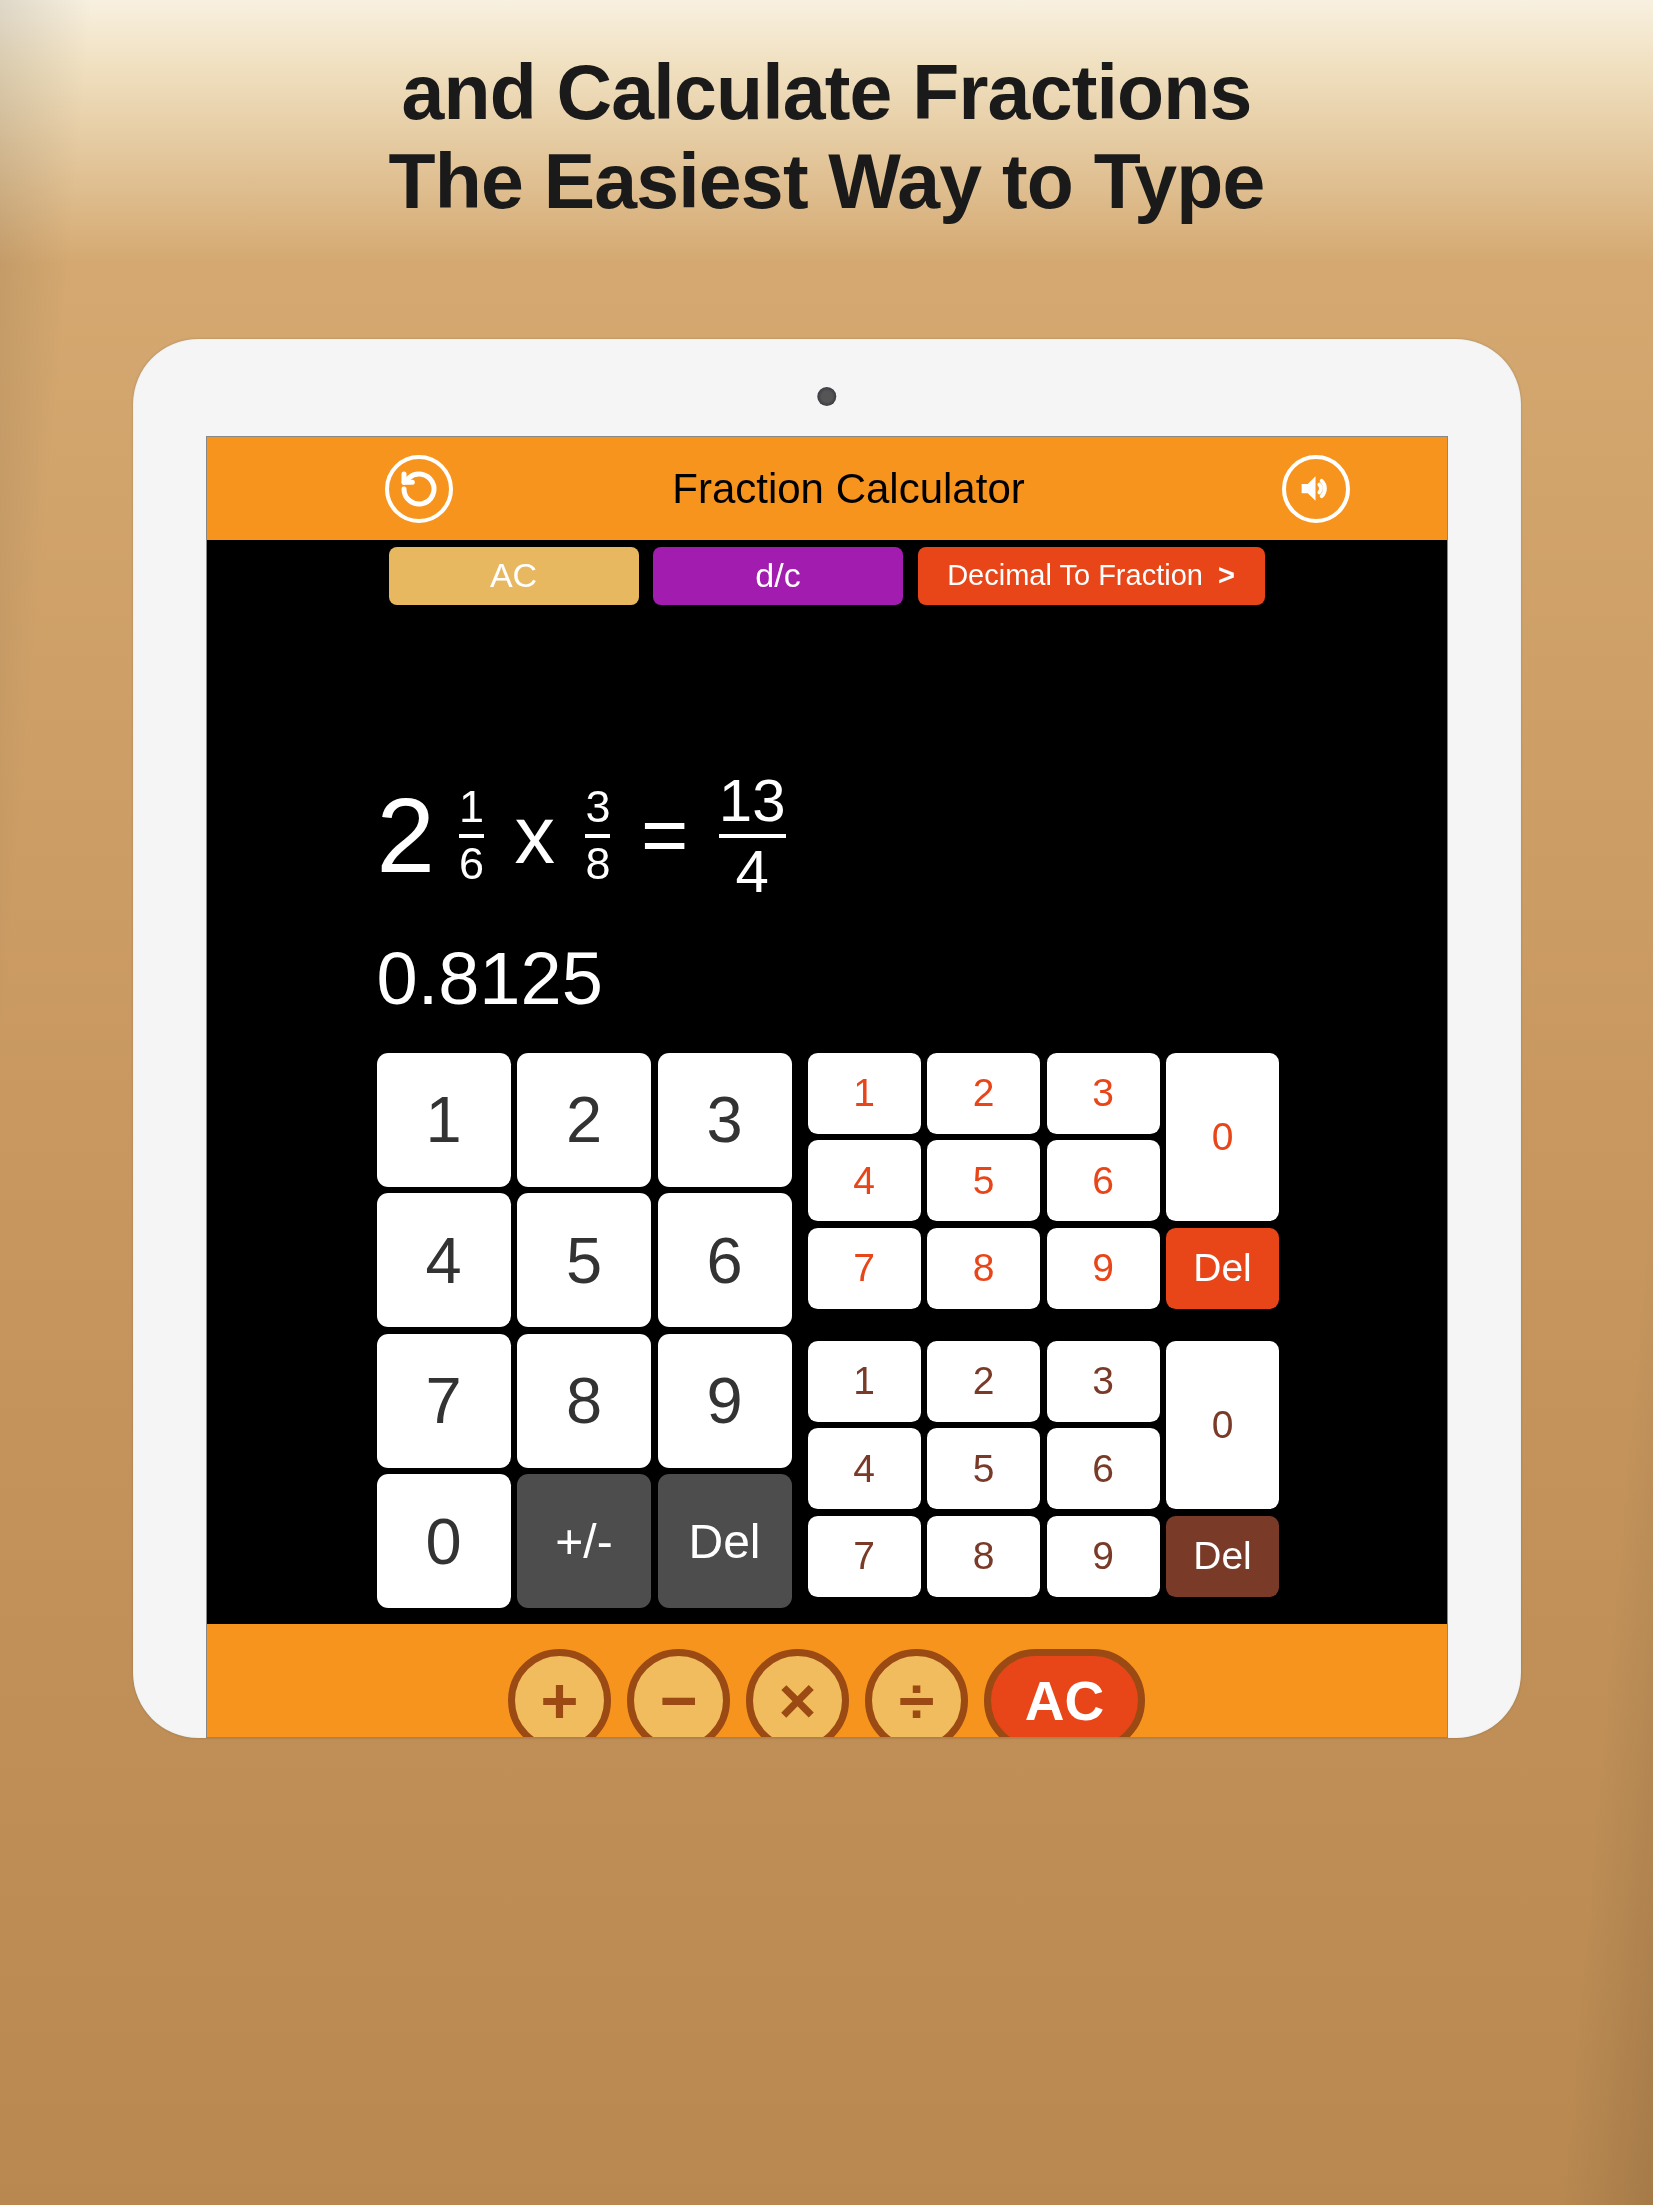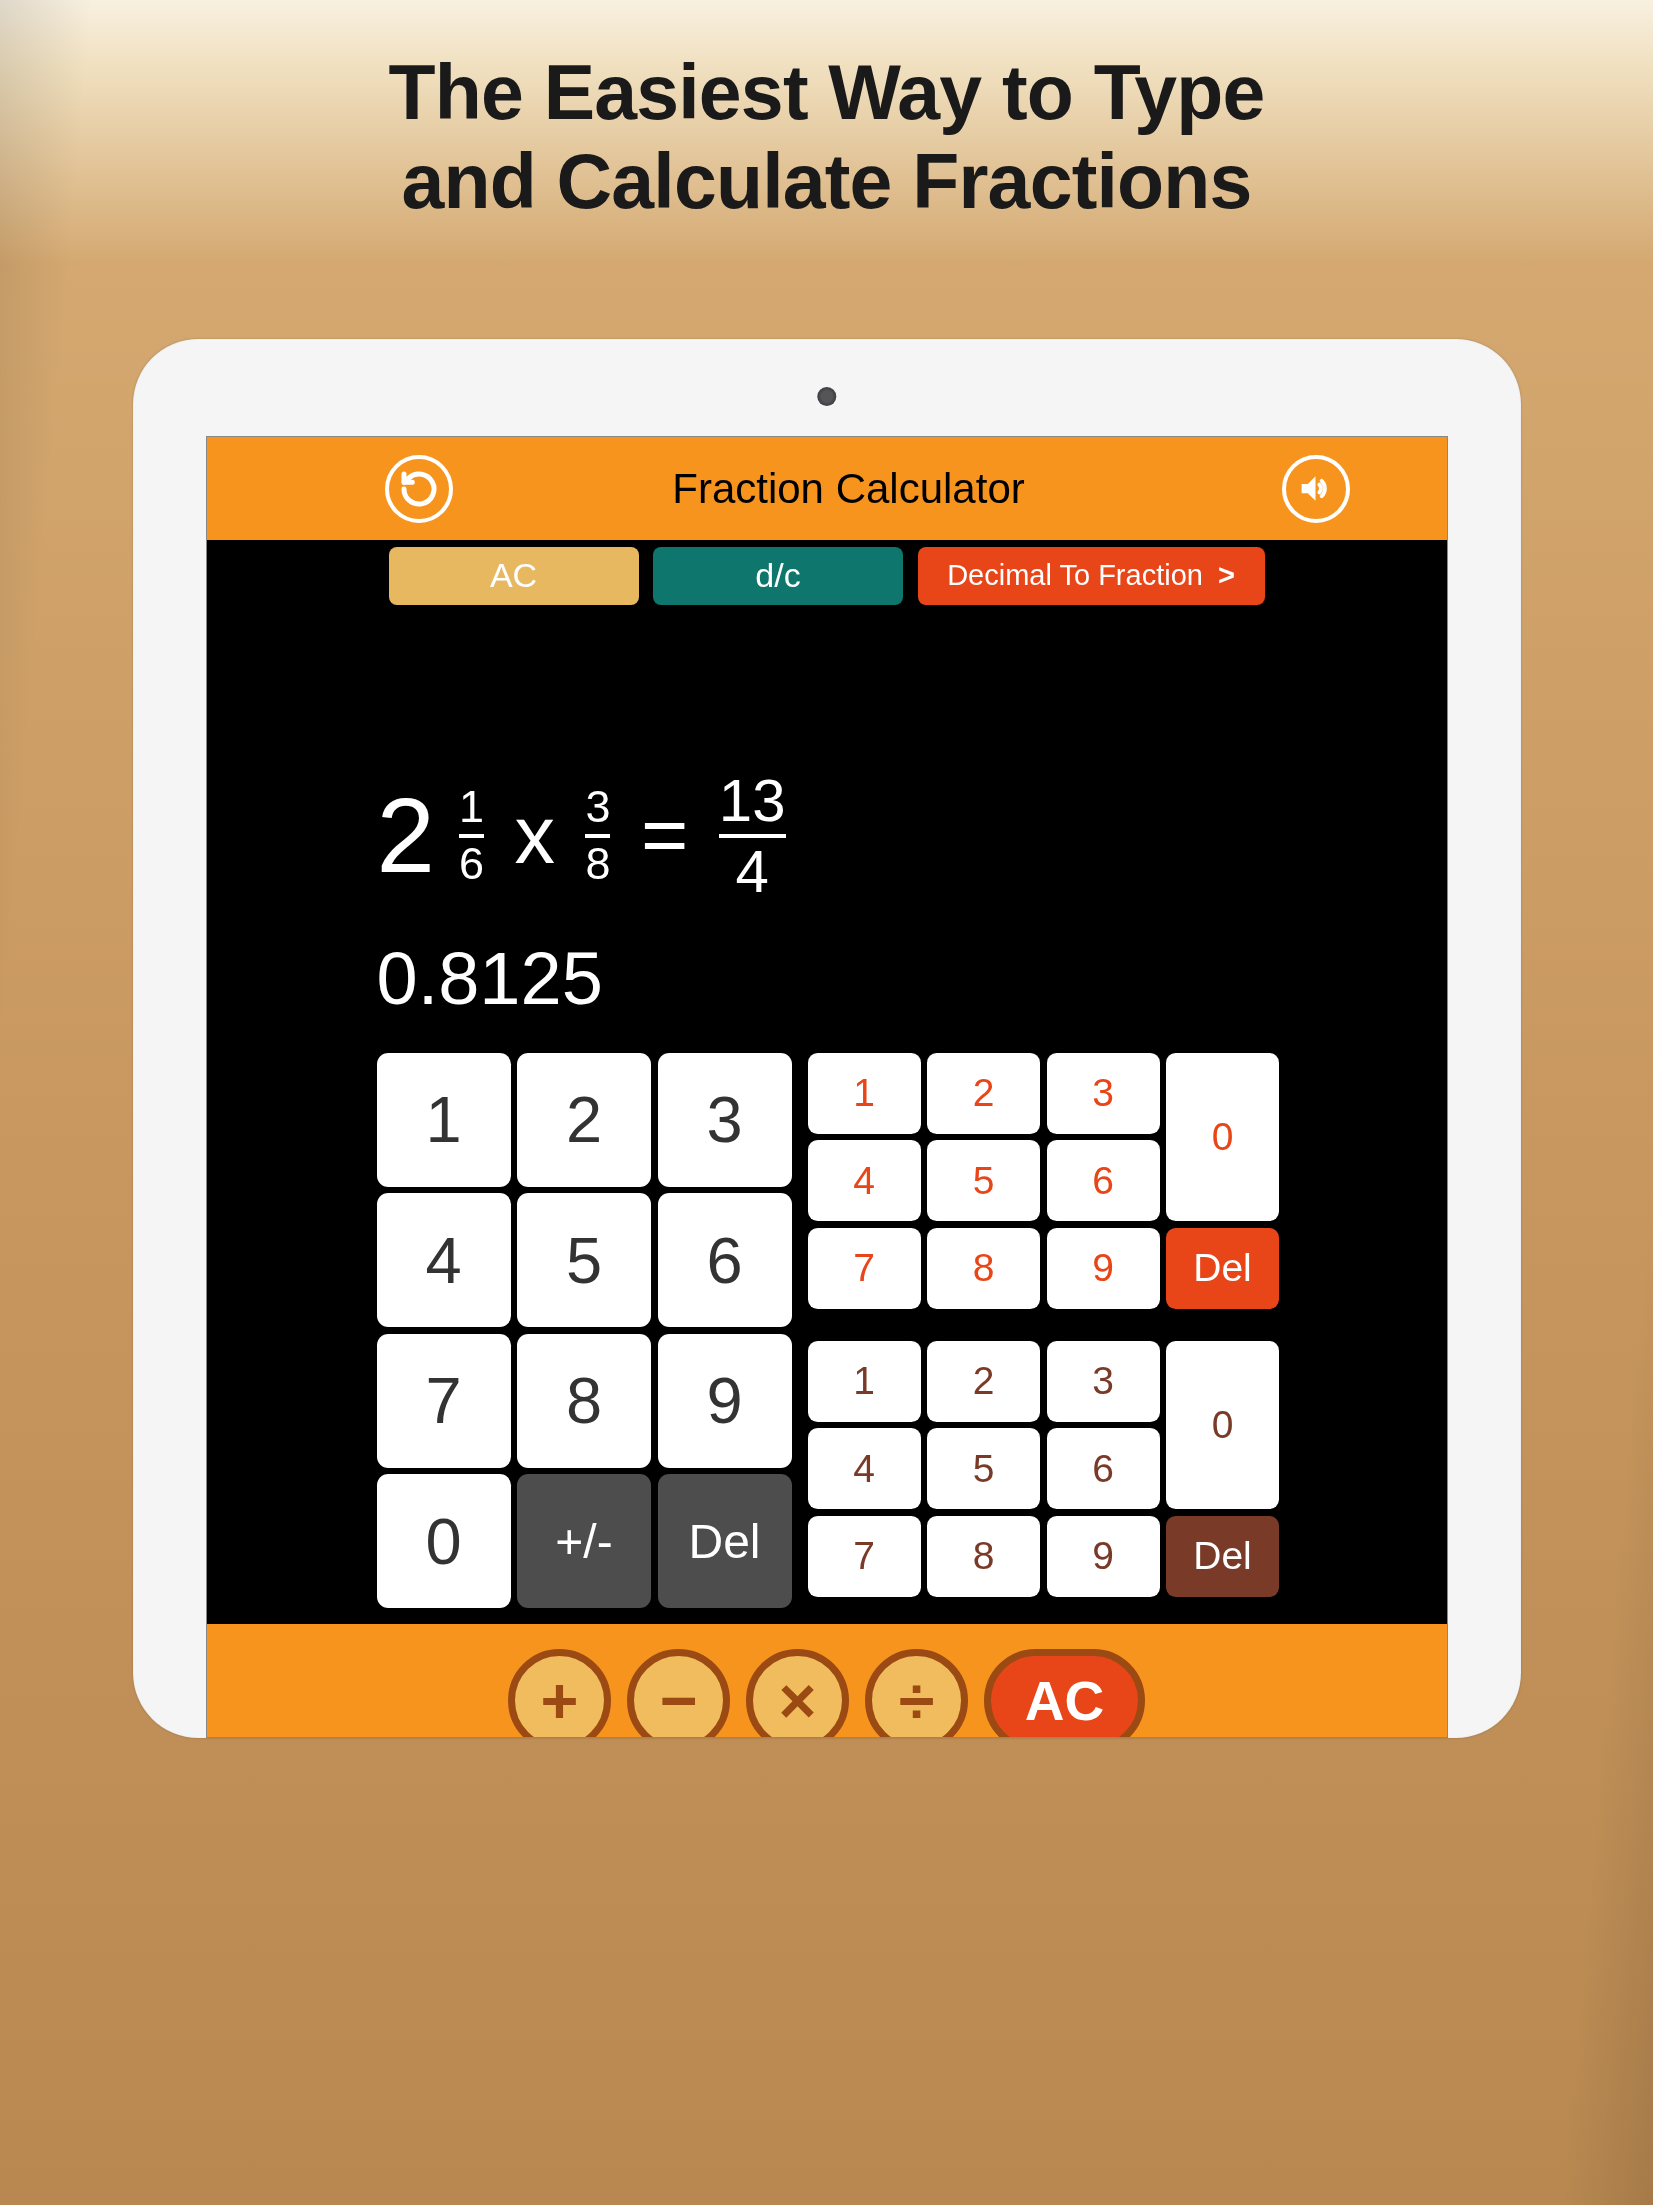--- a/index.html
+++ b/index.html
@@ -94,21 +94,21 @@
     .toolbar-button {
       height: 58px;
       border-radius: 8px;
       display: flex;
       align-items: center;
       justify-content: center;
       font-size: 34px;
       font-weight: 500;
     }
     .toolbar-ac { width: 250px; background: #e8b860; color: #fff; }
-    .toolbar-dc { width: 250px; background: #0f766e; color: #fff; }
+    .toolbar-dc { width: 250px; background: #a21caf; color: #fff; }
     .toolbar-dtf { width: 347px; background: #e84518; color: #fff; font-size: 29px; gap: 15px; }
     .display-area {
       background: #000;
       padding: 161px 48px 32px 170px;
       color: #fff;
     }
     .equation-row {
       display: flex;
       align-items: center;
       gap: 24px;
@@ -217,22 +217,22 @@
       align-items: center;
       justify-content: center;
       margin-bottom: -24px;
     }
     .chevron { font-size: 29px; font-weight: 800; }
   </style>
 </head>
 <body>
 
 <div class="marketing-tagline">
+  <div>and Calculate Fractions</div>
   <div>The Easiest Way to Type</div>
-  <div>and Calculate Fractions</div>
 </div>
 
 <div class="tablet">
   <div class="camera"></div>
   <div class="screen">
 
     <div class="app-header">
       <div class="header-icon restart-icon">
         <svg class="restart-svg" viewBox="0 0 24 24" fill="none" stroke="#fff" stroke-width="3">
           <path d="M3 12a9 9 0 1 0 3-6.7L3 8" stroke-linecap="round"></path>

